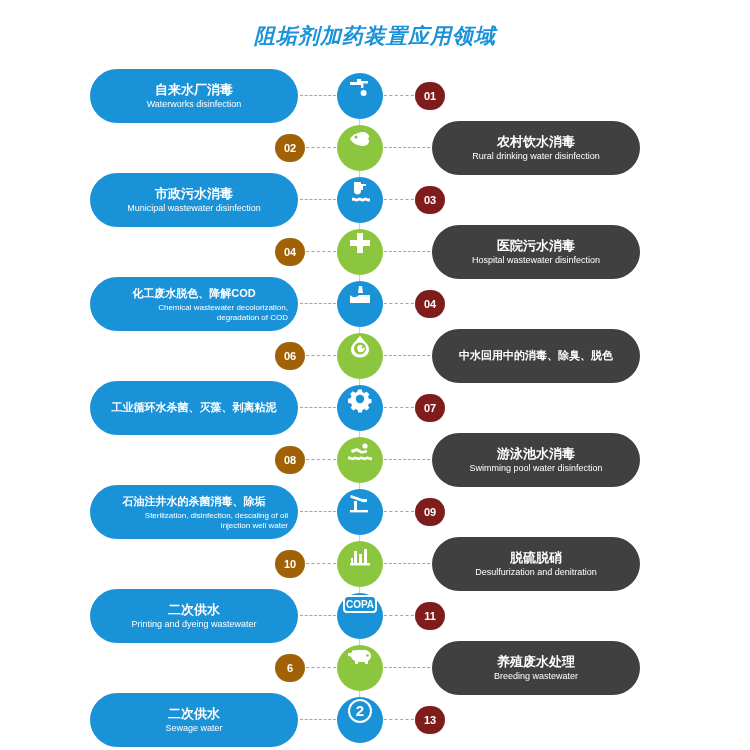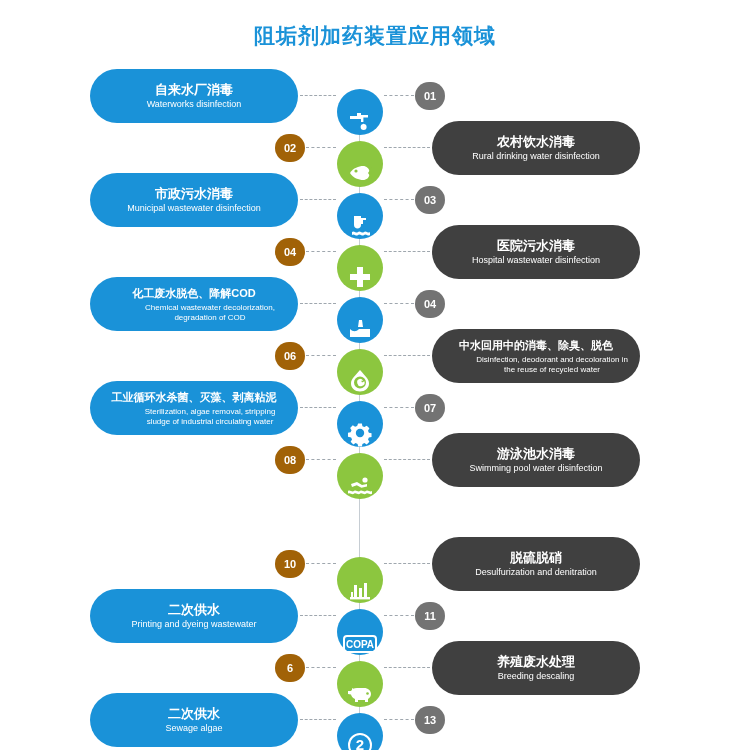--- a/index.html
+++ b/index.html
@@ -21,20 +21,21 @@
   #title {
     position: absolute;
     top: 22px;
     left: 0;
     width: 750px;
     text-align: center;
     font-size: 21px;
     font-weight: bold;
     color: #1a92d8;
     letter-spacing: 1px;
+    font-style: italic;
   }
 
   
   .row {
     position: absolute;
     left: 0;
     width: 750px;
     height: 54px;
   }
 
@@ -44,69 +45,69 @@
     top: 0;
     width: 208px;
     height: 54px;
     border-radius: 27px;
     box-sizing: border-box;
     display: flex;
     flex-direction: column;
     align-items: center;
     justify-content: center;
     color: #ffffff;
-    text-align: center;
+    text-align: right;
     padding: 0 10px;
   }
   .pill.left { left: 90px; background: #1a92d8; }
   .pill.right { left: 432px; background: #404040; }
   .pill .cn {
     font-size: 13px;
     font-weight: bold;
     line-height: 17px;
     margin-bottom: 1px;
   }
   .pill .en {
     font-size: 9px;
     line-height: 11.5px;
   }
   .pill.small .cn { font-size: 11px; }
   .pill.small .en { font-size: 8px; line-height: 10.5px; margin-left: 32px; }
 
   
   .icon-circle {
     position: absolute;
-    top: 20px;
+    top: 4px;
     left: 337px;
     width: 46px;
     height: 46px;
     border-radius: 50%;
     display: flex;
-    align-items: flex-end;
+    align-items: flex-start;
     justify-content: center;
   }
   .icon-circle.blue { background: #1a92d8; }
   .icon-circle.green { background: #8cc63f; }
   .icon-circle svg { display: block; }
 
   
   .num {
     position: absolute;
     top: 13px;
     width: 30px;
     height: 28px;
     border-radius: 14px;
     display: flex;
     align-items: center;
     justify-content: center;
     font-size: 11px;
     font-weight: bold;
     color: #ffffff;
   }
-  .num.blue { background: #737373; left: 415px; }
+  .num.blue { background: #7f1d1d; left: 415px; }
   .num.green { background: #a16207; left: 275px; }
 
   
   .dash {
     position: absolute;
     top: 26px;
     height: 1px;
     border-top: 1px dashed #9fa7ae;
   }
   .dash.l1 { left: 300px; width: 36px; }   
@@ -220,28 +221,26 @@
     <div class="dash r1"></div>
     <div class="icon-circle green">
       <svg width="28" height="28" viewBox="0 0 28 28" fill="#ffffff">
         <path d="M14 3C9 9 5 12 5 16.5 5 21 9 24.5 14 24.5S23 21 23 16.5C23 12 19 9 14 3z"></path>
         <path d="M14 9.5a6 6 0 100 12 6 6 0 000-12zm0 2.3a3.7 3.7 0 013.2 1.9l-2 .1.8 1.6 2.4-1.2a3.7 3.7 0 11-4.4-2.4z" fill="#8cc63f"></path>
       </svg>
     </div>
     <div class="dash r2"></div>
     <div class="pill right small">
       <div class="cn">中水回用中的消毒、除臭、脱色</div>
-      <div class="en">Disinfection, deodorant and decoloration in the reuse of recycled water</div>
     </div>
   </div>
 
   <div class="row" style="top:381px;">
     <div class="pill left small">
       <div class="cn">工业循环水杀菌、灭藻、剥离粘泥</div>
-      <div class="en">Sterilization, algae removal, stripping sludge of industrial circulating water</div>
     </div>
     <div class="dash l1"></div>
     <div class="icon-circle blue">
       <svg width="28" height="28" viewBox="0 0 28 28" fill="#ffffff">
         <path d="M11.8 3h4.4l.6 3.1 2.3 1 2.7-1.6 3.1 3.1-1.6 2.7 1 2.3 3.1.6v4.4l-3.1.6-1 2.3 1.6 2.7-3.1 3.1-2.7-1.6-2.3 1-.6 3.1h-4.4l-.6-3.1-2.3-1-2.7 1.6-3.1-3.1 1.6-2.7-1-2.3L0 18.2v-4.4l3.1-.6 1-2.3-1.6-2.7 3.1-3.1 2.7 1.6 2.3-1z" transform="scale(0.86) translate(2.3,2.3)"></path>
         <circle cx="14" cy="14" r="4.2" fill="#1a92d8"></circle>
       </svg>
     </div>
     <div class="dash l2"></div>
     <div class="num blue">07</div>
@@ -257,20 +256,37 @@
         <path d="M3 20c2-1.6 4 1.6 6 0s4 1.6 6 0 4 1.6 6 0 4 1.6 6 0v2.8c-2 1.6-4-1.6-6 0s-4-1.6-6 0-4-1.6-6 0-4-1.6-6 0z"></path>
       </svg>
     </div>
     <div class="dash r2"></div>
     <div class="pill right">
       <div class="cn">游泳池水消毒</div>
       <div class="en">Swimming pool water disinfection</div>
     </div>
   </div>
 
+  <div class="row" style="top:485px;">
+    <div class="pill left small">
+      <div class="cn">石油注井水的杀菌消毒、除垢</div>
+      <div class="en">Sterilization, disinfection, descaling of oil injection well water</div>
+    </div>
+    <div class="dash l1"></div>
+    <div class="icon-circle blue">
+      <svg width="28" height="28" viewBox="0 0 28 28" fill="#ffffff">
+        <path d="M5 6l14 5-1 2.4L4 8.4z"></path>
+        <path d="M17 10h4v3h-4z"></path>
+        <path d="M8 12h3v9H8z"></path>
+        <path d="M4 21h18v2.4H4z"></path>
+      </svg>
+    </div>
+    <div class="dash l2"></div>
+    <div class="num blue">09</div>
+  </div>
 
   <div class="row" style="top:537px;">
     <div class="num green">10</div>
     <div class="dash r1"></div>
     <div class="icon-circle green">
       <svg width="28" height="28" viewBox="0 0 28 28" fill="#ffffff">
         <path d="M8 10h3v12H8z"></path>
         <path d="M13 13h3v9h-3z"></path>
         <path d="M18 8h3v14h-3z"></path>
         <path d="M4 22h20v2.4H4z"></path>
@@ -306,28 +322,28 @@
     <div class="icon-circle green">
       <svg width="30" height="24" viewBox="0 0 30 24" fill="#ffffff">
         <path d="M6 8c1-2 3-3 6-3h7c4 0 7 2.6 7 6 0 2.3-1.3 4-3 5v3h-3v-2h-7v2H10v-3c-2-1-3.5-2.6-4-4.6L3 11V8z"></path>
         <path d="M7 5l3 2-3 1z"></path>
         <circle cx="22.5" cy="10.5" r="1.3" fill="#8cc63f"></circle>
       </svg>
     </div>
     <div class="dash r2"></div>
     <div class="pill right">
       <div class="cn">养殖废水处理</div>
-      <div class="en">Breeding descaling</div>
+      <div class="en">Breeding wastewater</div>
     </div>
   </div>
 
   <div class="row" style="top:693px;">
     <div class="pill left">
       <div class="cn">二次供水</div>
-      <div class="en">Sewage algae</div>
+      <div class="en">Sewage water</div>
     </div>
     <div class="dash l1"></div>
     <div class="icon-circle blue">
       <svg width="28" height="28" viewBox="0 0 28 28">
         <circle cx="14" cy="14" r="11" fill="none" stroke="#ffffff" stroke-width="2"></circle>
         <text x="14" y="19" text-anchor="middle" font-family="Liberation Sans, sans-serif" font-size="15" font-weight="bold" fill="#ffffff">2</text>
       </svg>
     </div>
     <div class="dash l2"></div>
     <div class="num blue">13</div>

